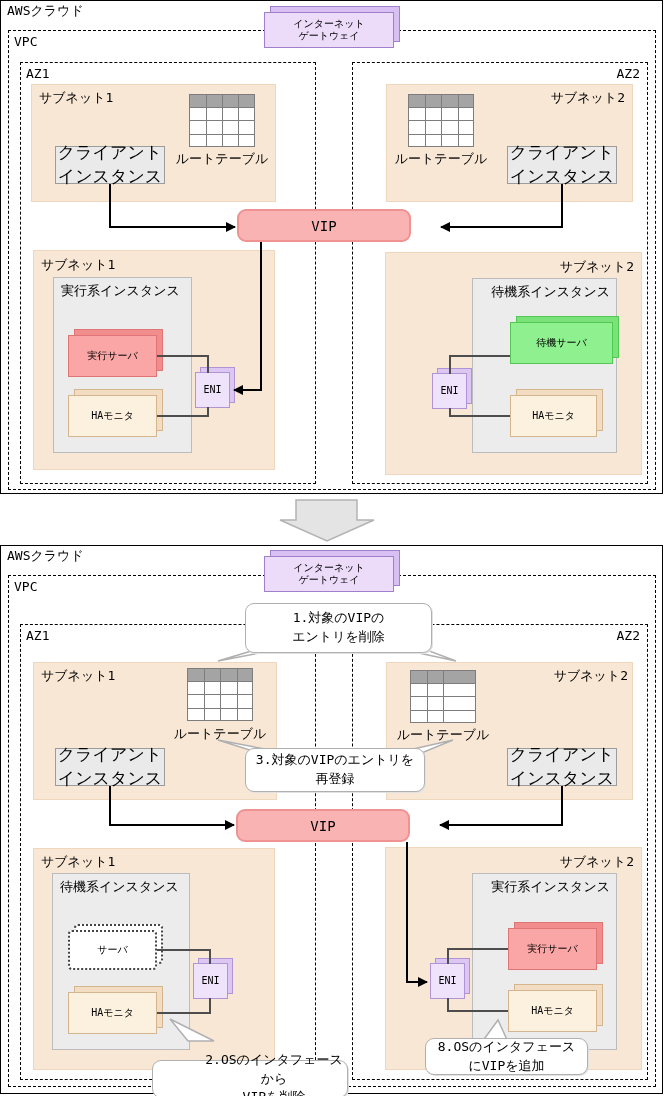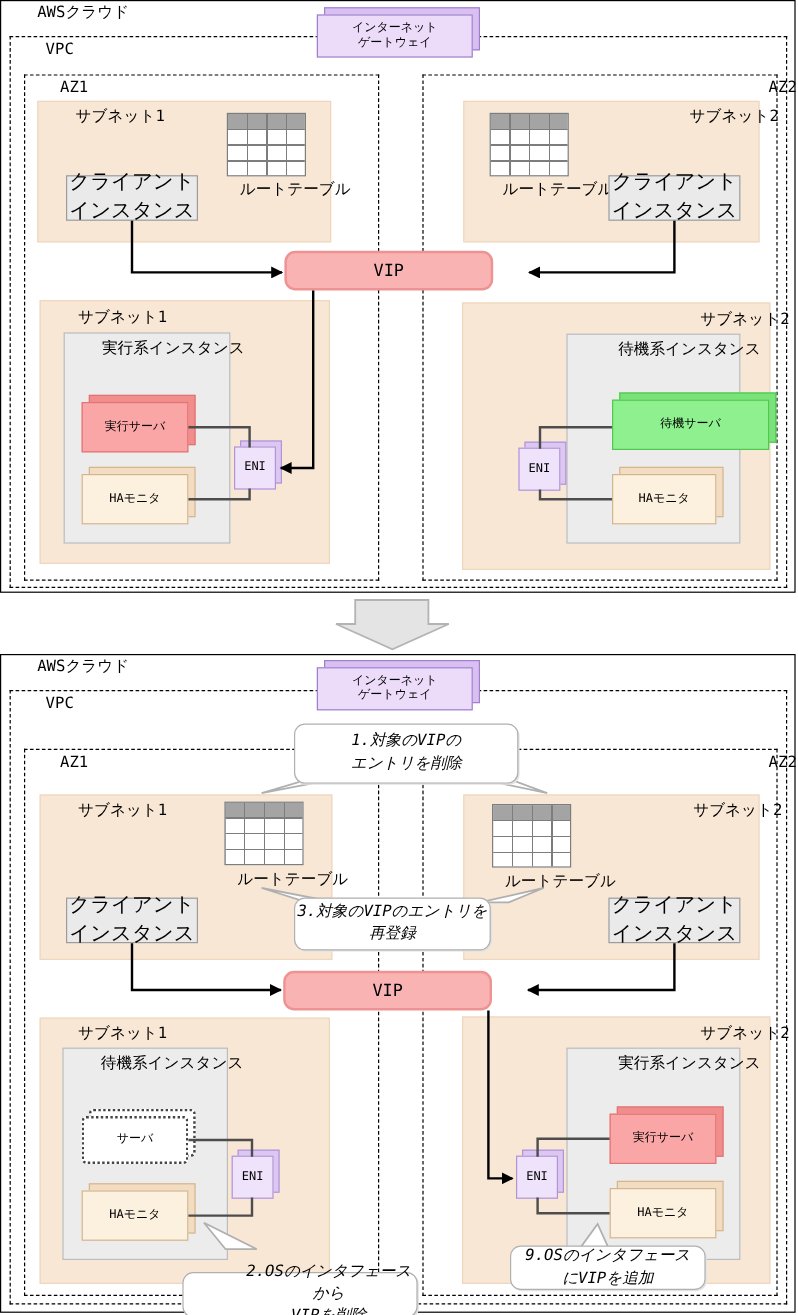--- a/index.html
+++ b/index.html
@@ -5,21 +5,21 @@
   html,body{margin:0;padding:0;background:#fff;}
   body{font-family:"DejaVu Sans Mono","DejaVu Sans","Liberation Sans",sans-serif;color:#000;}
   .canvas{position:relative;width:665px;height:1096px;background:#fff;overflow:hidden;}
   .outer{position:absolute;border:1px solid #000;box-sizing:border-box;background:#fff;}
   .dash{position:absolute;border:1px dashed #000;box-sizing:border-box;}
   .subnet{position:absolute;background:#f8e7d4;border:1px solid #eed7bd;box-sizing:border-box;}
   .ibox{position:absolute;background:#ececec;border:1px solid #bcbcbc;box-sizing:border-box;}
   .cbox{position:absolute;background:#eaeaea;border:1px solid #9c9c9c;box-sizing:border-box;
         display:flex;align-items:center;justify-content:center;text-align:center;
         font-size:17px;line-height:1.4;white-space:pre-line;}
-  .lbl{position:absolute;font-size:13px;line-height:1.2;white-space:pre-line;margin-left:24px;}
+  .lbl{position:absolute;font-size:13px;line-height:1.2;white-space:pre-line;}
   .lbl.r{text-align:right;}
   .lbl.c{text-align:center;}
   .vip{position:absolute;width:174px;height:33px;background:#f9b3b3;border:2px solid #ee9292;
        border-radius:9px;box-sizing:border-box;display:flex;align-items:center;justify-content:center;
        font-size:14px;z-index:4;}
   .b3d{position:absolute;z-index:3;}
   .b3d::before{content:"";position:absolute;left:6px;top:-6px;width:100%;height:100%;
        background:var(--bk);border:1px solid var(--bd);box-sizing:border-box;}
   .b3d>.face{position:absolute;left:0;top:0;width:100%;height:100%;background:var(--fc);
        border:1px solid var(--bd);box-sizing:border-box;display:flex;align-items:center;
@@ -35,21 +35,21 @@
   .rticon{position:absolute;width:66px;height:53px;background-color:#fff;border:1px solid #7d7d7d;
        box-sizing:border-box;
        background-image:
          repeating-linear-gradient(90deg,transparent 0 15.5px,#7d7d7d 15.5px 16.5px),
          repeating-linear-gradient(180deg,transparent 0 12.2px,#7d7d7d 12.2px 13.2px),
          linear-gradient(#a4a4a4,#a4a4a4);
        background-size:100% 100%,100% 100%,100% 13px;
        background-repeat:no-repeat,no-repeat,no-repeat;}
   .callout{position:absolute;background:#fff;border:1.5px solid #b0b0b0;border-radius:9px;
        box-sizing:border-box;display:flex;align-items:center;justify-content:center;text-align:center;
-       font-size:13px;line-height:1.45;white-space:pre-line;z-index:6;box-shadow:1px 1px 0 #e2e2e2;font-style:italic;}
+       font-size:13px;line-height:1.45;white-space:pre-line;z-index:6;box-shadow:1px 1px 0 #e2e2e2;}
   svg.overlay{position:absolute;left:0;top:0;z-index:5;pointer-events:none;}
 </style>
 </head>
 <body>
 
 <div class="canvas">
 
   <div class="outer" style="left:0;top:0;width:663px;height:494px;"></div>
   <div class="lbl" style="left:7px;top:3px;">AWSクラウド</div>
 
@@ -93,21 +93,21 @@
     <div class="face">HAモニタ</div>
   </div>
   <div class="b3d c-eni sm" style="left:195px;top:372px;width:35px;height:36px;">
     <div class="face">ENI</div>
   </div>
 
   <div class="subnet" style="left:385px;top:252px;width:257px;height:223px;"></div>
   <div class="lbl r" style="left:558px;top:259px;width:76px;">サブネット2</div>
   <div class="ibox" style="left:472px;top:278px;width:145px;height:175px;"></div>
   <div class="lbl r" style="left:480px;top:284px;width:130px;">待機系インスタンス</div>
-  <div class="b3d c-green" style="left:510px;top:333px;width:87px;height:42px;padding-left:44px;">
+  <div class="b3d c-green" style="left:510px;top:322px;width:103px;height:42px;">
     <div class="face">待機サーバ</div>
   </div>
   <div class="b3d c-tan" style="left:510px;top:395px;width:87px;height:42px;">
     <div class="face">HAモニタ</div>
   </div>
   <div class="b3d c-eni sm" style="left:432px;top:373px;width:35px;height:36px;">
     <div class="face">ENI</div>
   </div>
 
   <div class="outer" style="left:0;top:545px;width:663px;height:549px;"></div>
@@ -200,20 +200,20 @@
     <polygon points="258,649 280,649 218,661" fill="#fff" stroke="#b0b0b0" stroke-width="1.5"></polygon>
     <polygon points="400,649 424,649 456,661" fill="#fff" stroke="#b0b0b0" stroke-width="1.5"></polygon>
     <polygon points="256,752 280,752 218,740" fill="#fff" stroke="#b0b0b0" stroke-width="1.5"></polygon>
     <polygon points="400,752 424,752 453,740" fill="#fff" stroke="#b0b0b0" stroke-width="1.5"></polygon>
     <polygon points="188,1041 214,1041 170,1019" fill="#fff" stroke="#b0b0b0" stroke-width="1.5"></polygon>
     <polygon points="482,1042 508,1042 498,1020" fill="#fff" stroke="#b0b0b0" stroke-width="1.5"></polygon>
   </svg>
 
   <div class="callout" style="left:245px;top:603px;width:187px;height:50px;">1.対象のVIPの
 エントリを削除</div>
-  <div class="callout" style="left:245px;top:748px;width:164px;height:44px;">3.対象のVIPのエントリを
+  <div class="callout" style="left:245px;top:748px;width:180px;height:44px;">3.対象のVIPのエントリを
 再登録</div>
   <div class="callout" style="left:152px;top:1060px;width:196px;height:38px;padding-left:48px;">2.OSのインタフェースから
 VIPを削除</div>
-  <div class="callout" style="left:425px;top:1038px;width:163px;height:37px;">9.OSのインタフェース
+  <div class="callout" style="left:425px;top:1038px;width:163px;height:37px;">8.OSのインタフェース
 にVIPを追加</div>
 
 </div>
 
 </body></html>

